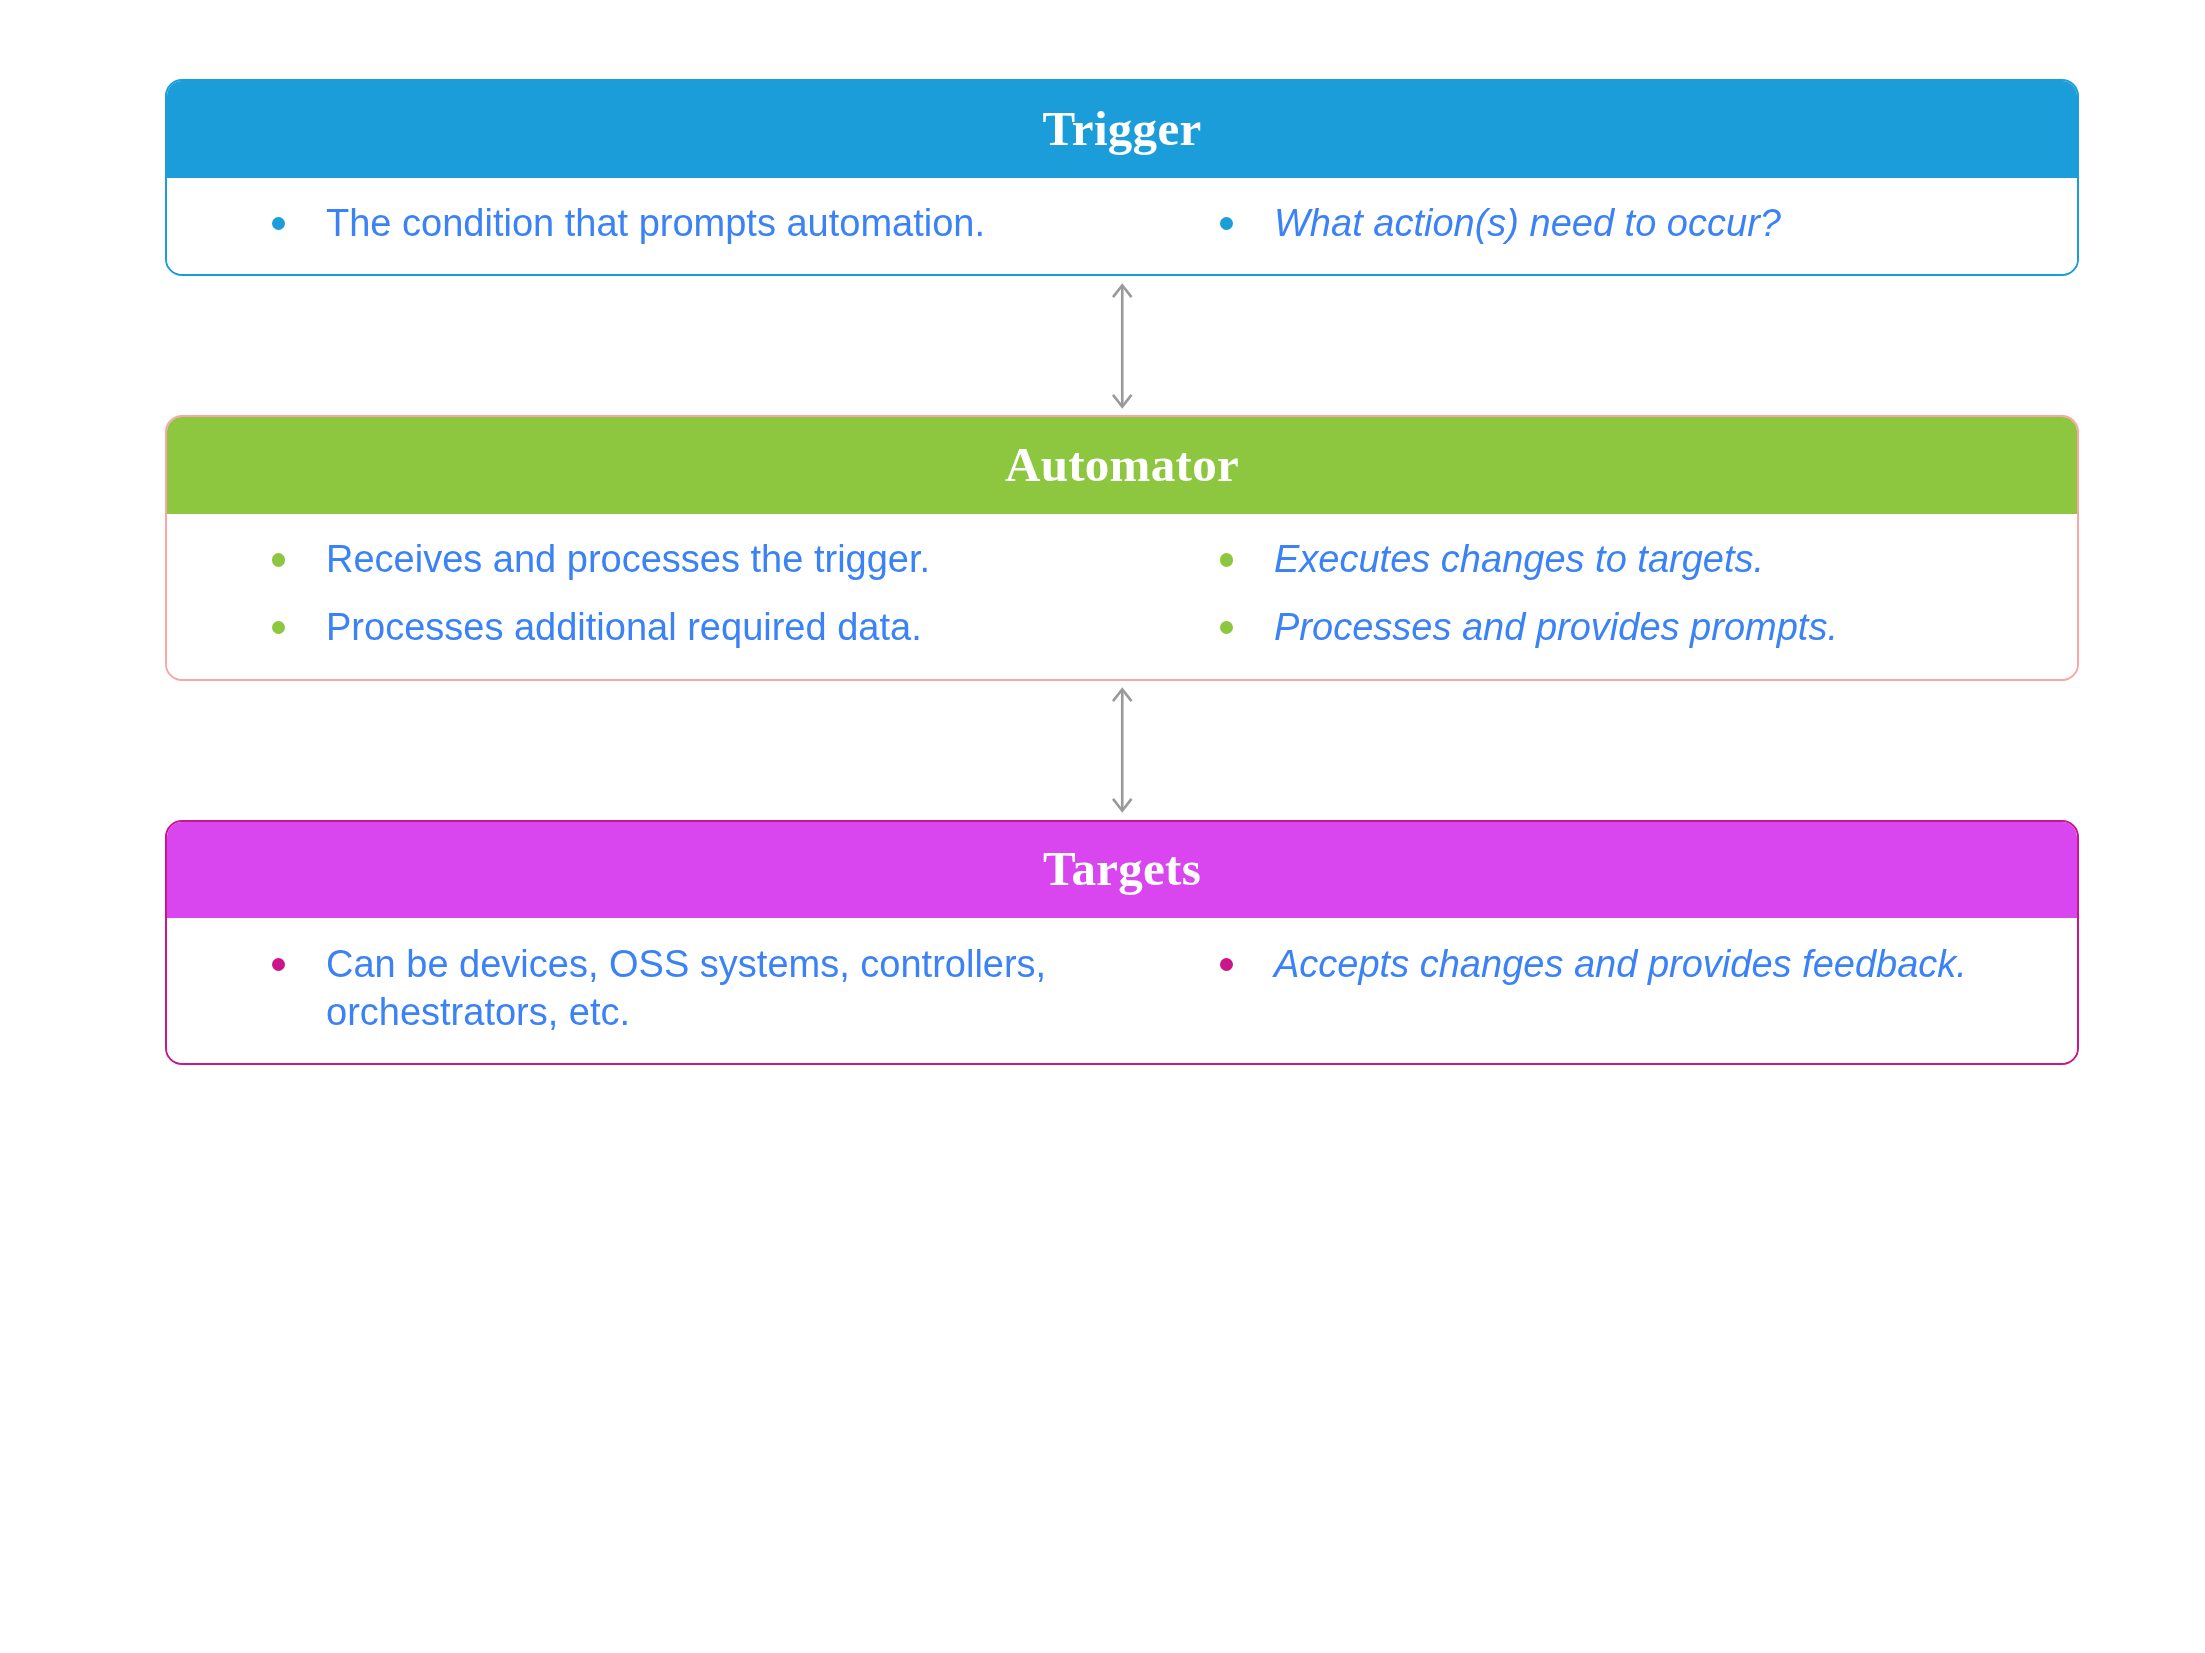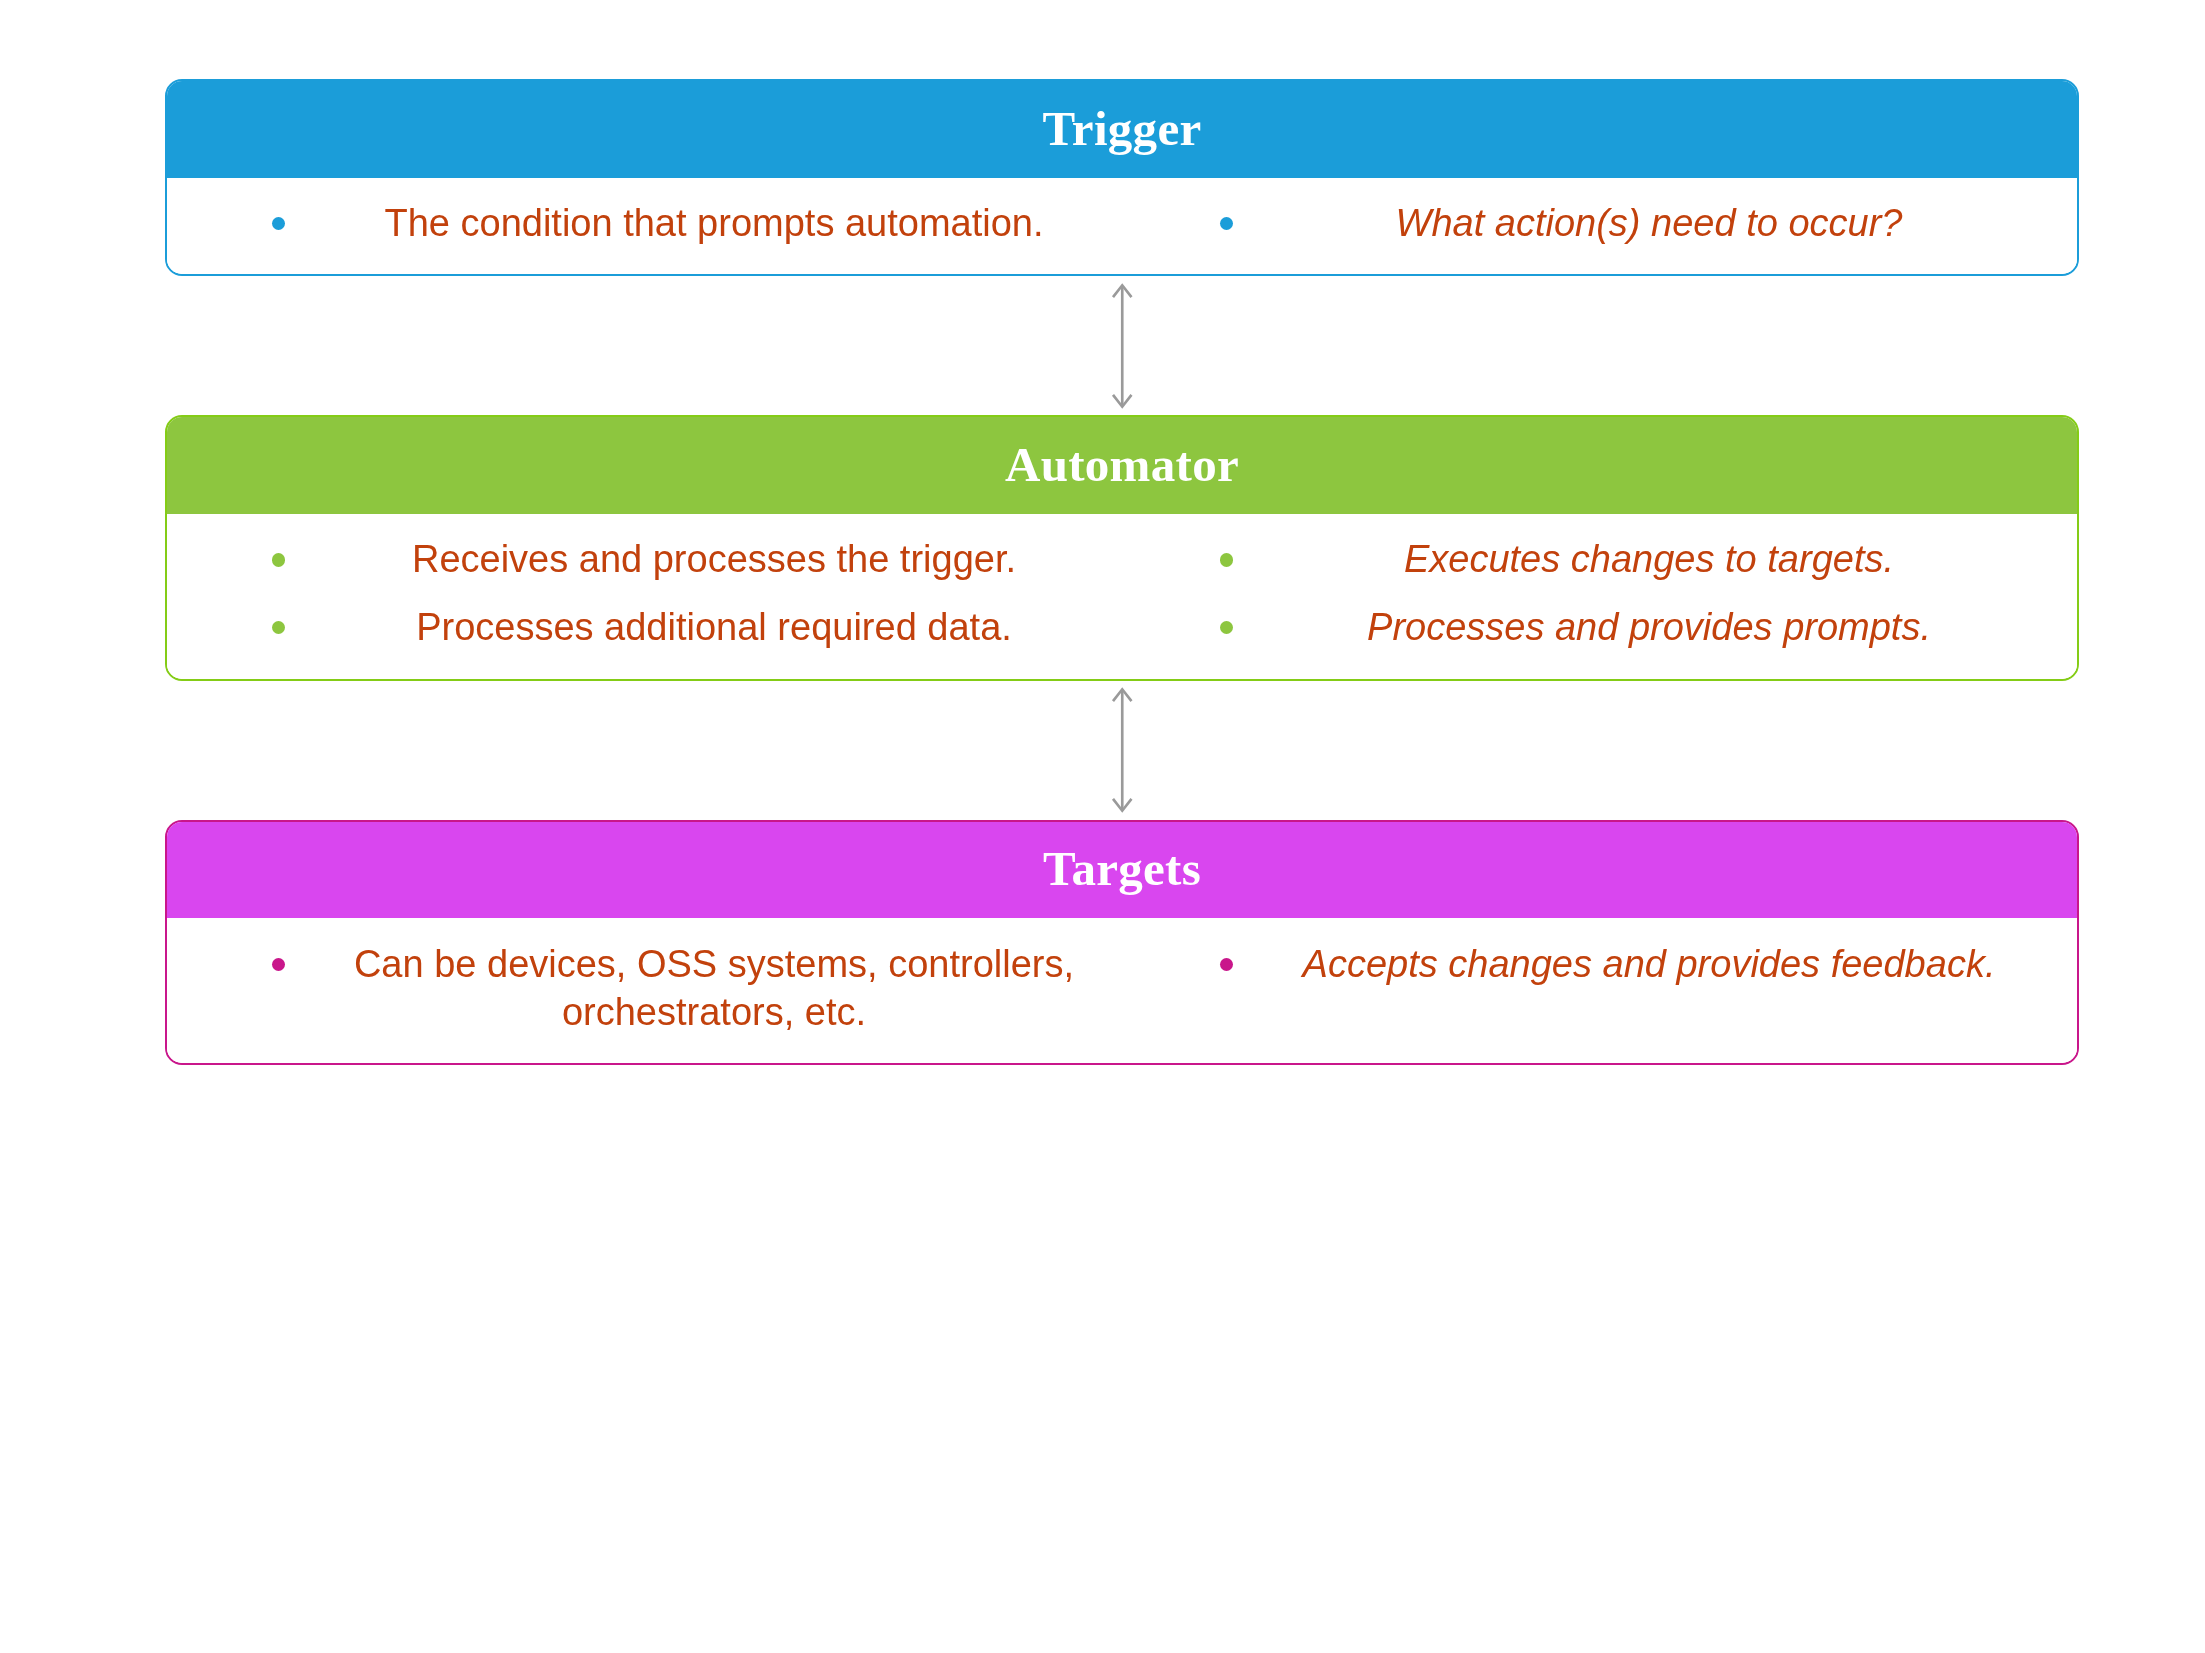--- a/index.html
+++ b/index.html
@@ -53,43 +53,42 @@
 
   ul.bullets {
     list-style: none;
     margin: 0;
     padding: 0;
   }
   ul.bullets li {
     position: relative;
     font-size: 38px;
     line-height: 1.26;
-    color: #c2410c;
+    color: #3b82f6;
     padding-left: 86px;
     margin-bottom: 20px;
     font-weight: 400;
-    text-align: center;
   }
   ul.bullets li:last-child { margin-bottom: 0; }
   ul.bullets li .dot {
     position: absolute;
     left: 32px;
     top: 17px;
     width: 13.2px;
     height: 13.2px;
     border-radius: 50%;
   }
 
   
   .panel-trigger { border: 2px solid #1b9dd9; }
   .panel-trigger .panel-header { background: #1b9dd9; }
   .panel-trigger .dot { background: #1b9dd9; }
 
   
-  .panel-automator { border: 2px solid #84cc16; }
+  .panel-automator { border: 2px solid #fca5a5; }
   .panel-automator .panel-header { background: #8dc63f; }
   .panel-automator .dot { background: #8dc63f; }
 
   
   .panel-targets { border: 2px solid #c9168b; }
   .panel-targets .panel-header { background: #d946ef; }
   .panel-targets .dot { background: #c9168b; }
 
   .connector {
     display: flex;

